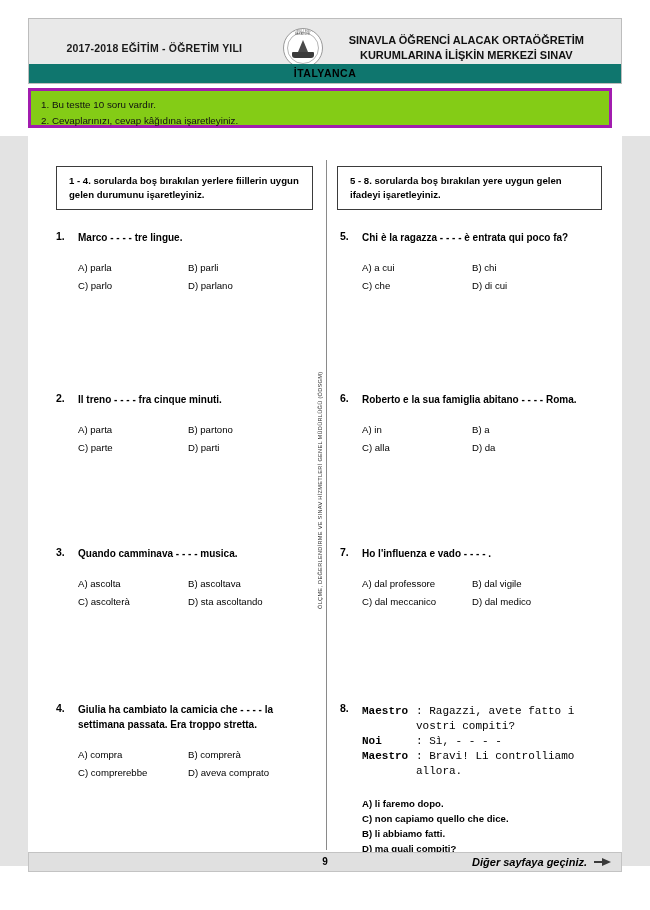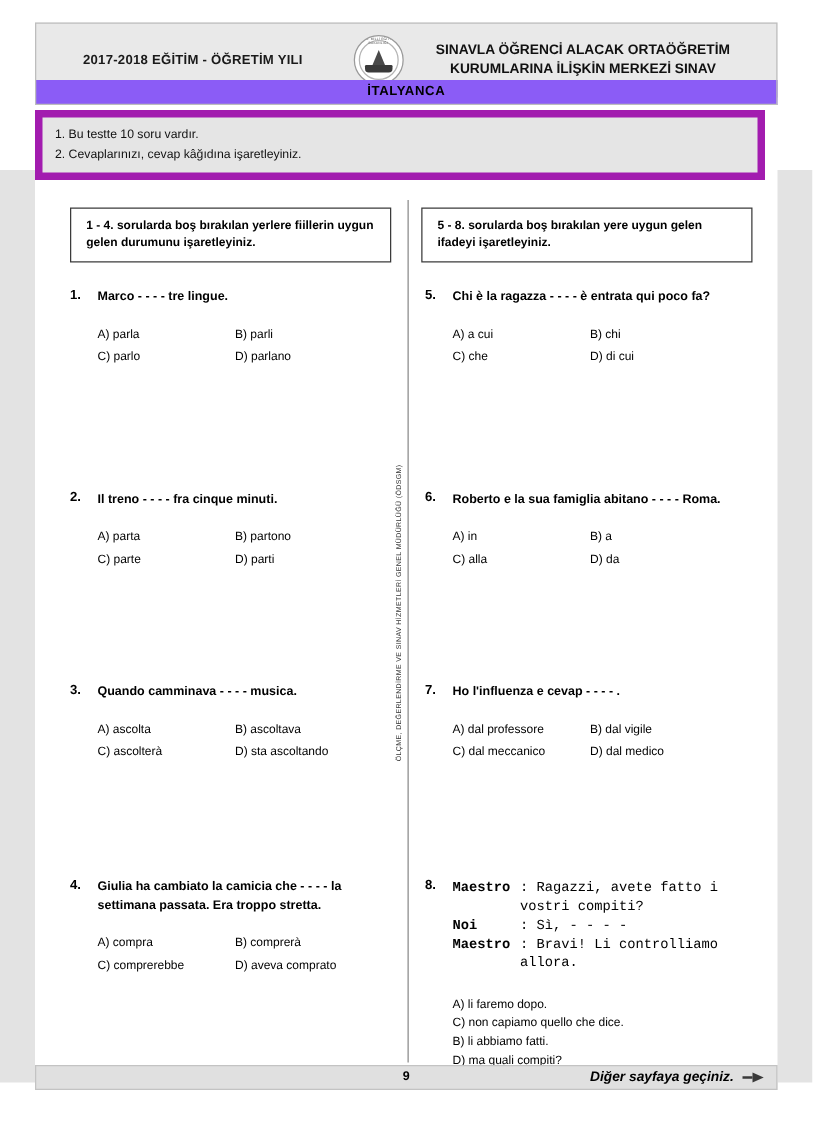--- a/index.html
+++ b/index.html
@@ -99,38 +99,38 @@
     letter-spacing: .2px;
     color: #555;
   }
 
   
   .subject-bar {
     position: absolute;
     left: 28px; top: 64px;
     width: 594px;
     height: 20px;
-    background: #8b5cf6;
+    background: #0f766e;
     border: 1px solid #bdbdbd;
     border-top: none;
     text-align: center;
     font-size: 10.5px;
     font-weight: bold;
     line-height: 19px;
     letter-spacing: .5px;
   }
 
   
   .instructions {
     position: absolute;
     left: 28px; top: 88px;
     width: 584px;
-    height: 56px;
-    border: 6px solid #a21caf;
-    background: #e5e5e5;
+    height: 40px;
+    border: 3px solid #a21caf;
+    background: #84cc16;
     padding: 6px 10px;
   }
   .instructions div {
     font-size: 9.8px;
     line-height: 16px;
     color: #111;
   }
 
   
   .side-bar-left {
@@ -207,21 +207,21 @@
     margin-top: 16px;
     display: grid;
     grid-template-columns: 110px 1fr;
     row-gap: 4px;
     font-size: 9.6px;
     line-height: 14px;
   }
   .opts.stack {
     display: block;
   }
-  .opts.stack div { margin-bottom: 1px; }
+  .opts.stack div { margin-bottom: 1px; font-weight: bold; }
 
   
   .dialogue {
     margin-left: 22px;
     margin-top: 2px;
     font-size: 11px;
     line-height: 15px;
     font-family: Liberation Mono, monospace;
   }
   .dialogue .row {
@@ -372,21 +372,21 @@
     <div class="opts">
       <div>A) in</div>
       <div>B) a</div>
       <div>C) alla</div>
       <div>D) da</div>
     </div>
   </div>
 
   <div class="q" style="left:340px; top:546px;">
     <div class="num">7.</div>
-    <div class="stem">Ho l'influenza e cevap - - - - .</div>
+    <div class="stem">Ho l'influenza e vado - - - - .</div>
     <div class="opts">
       <div>A) dal professore</div>
       <div>B) dal vigile</div>
       <div>C) dal meccanico</div>
       <div>D) dal medico</div>
     </div>
   </div>
 
   <div class="q" style="left:340px; top:702px; width:270px;">
     <div class="num">8.</div>

